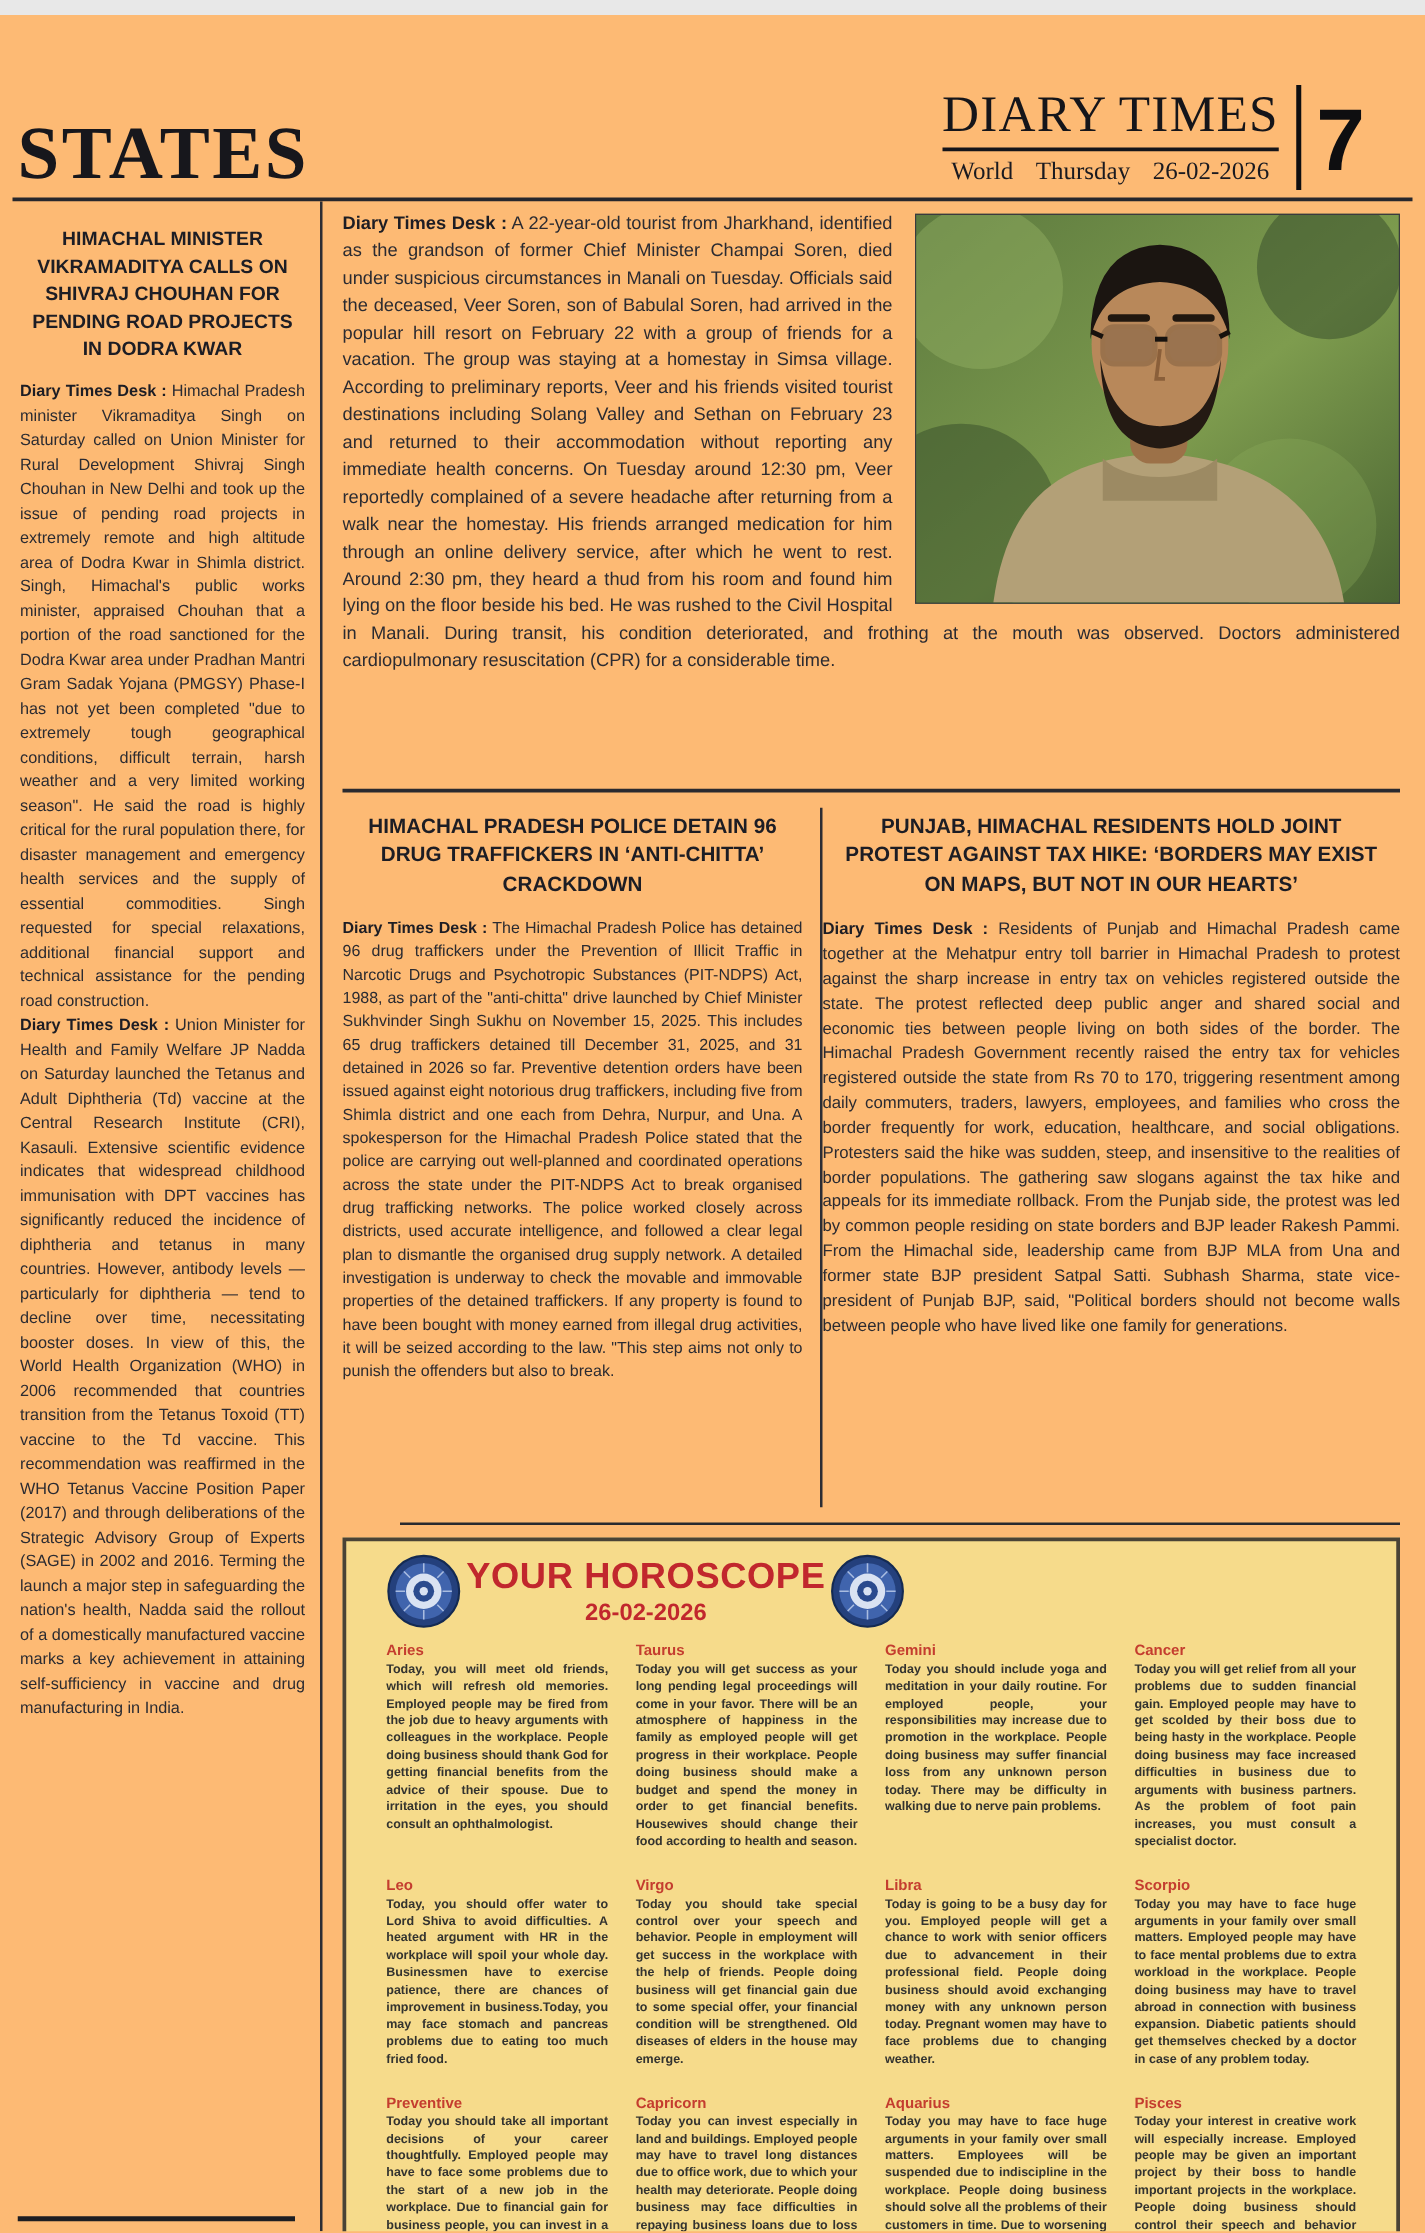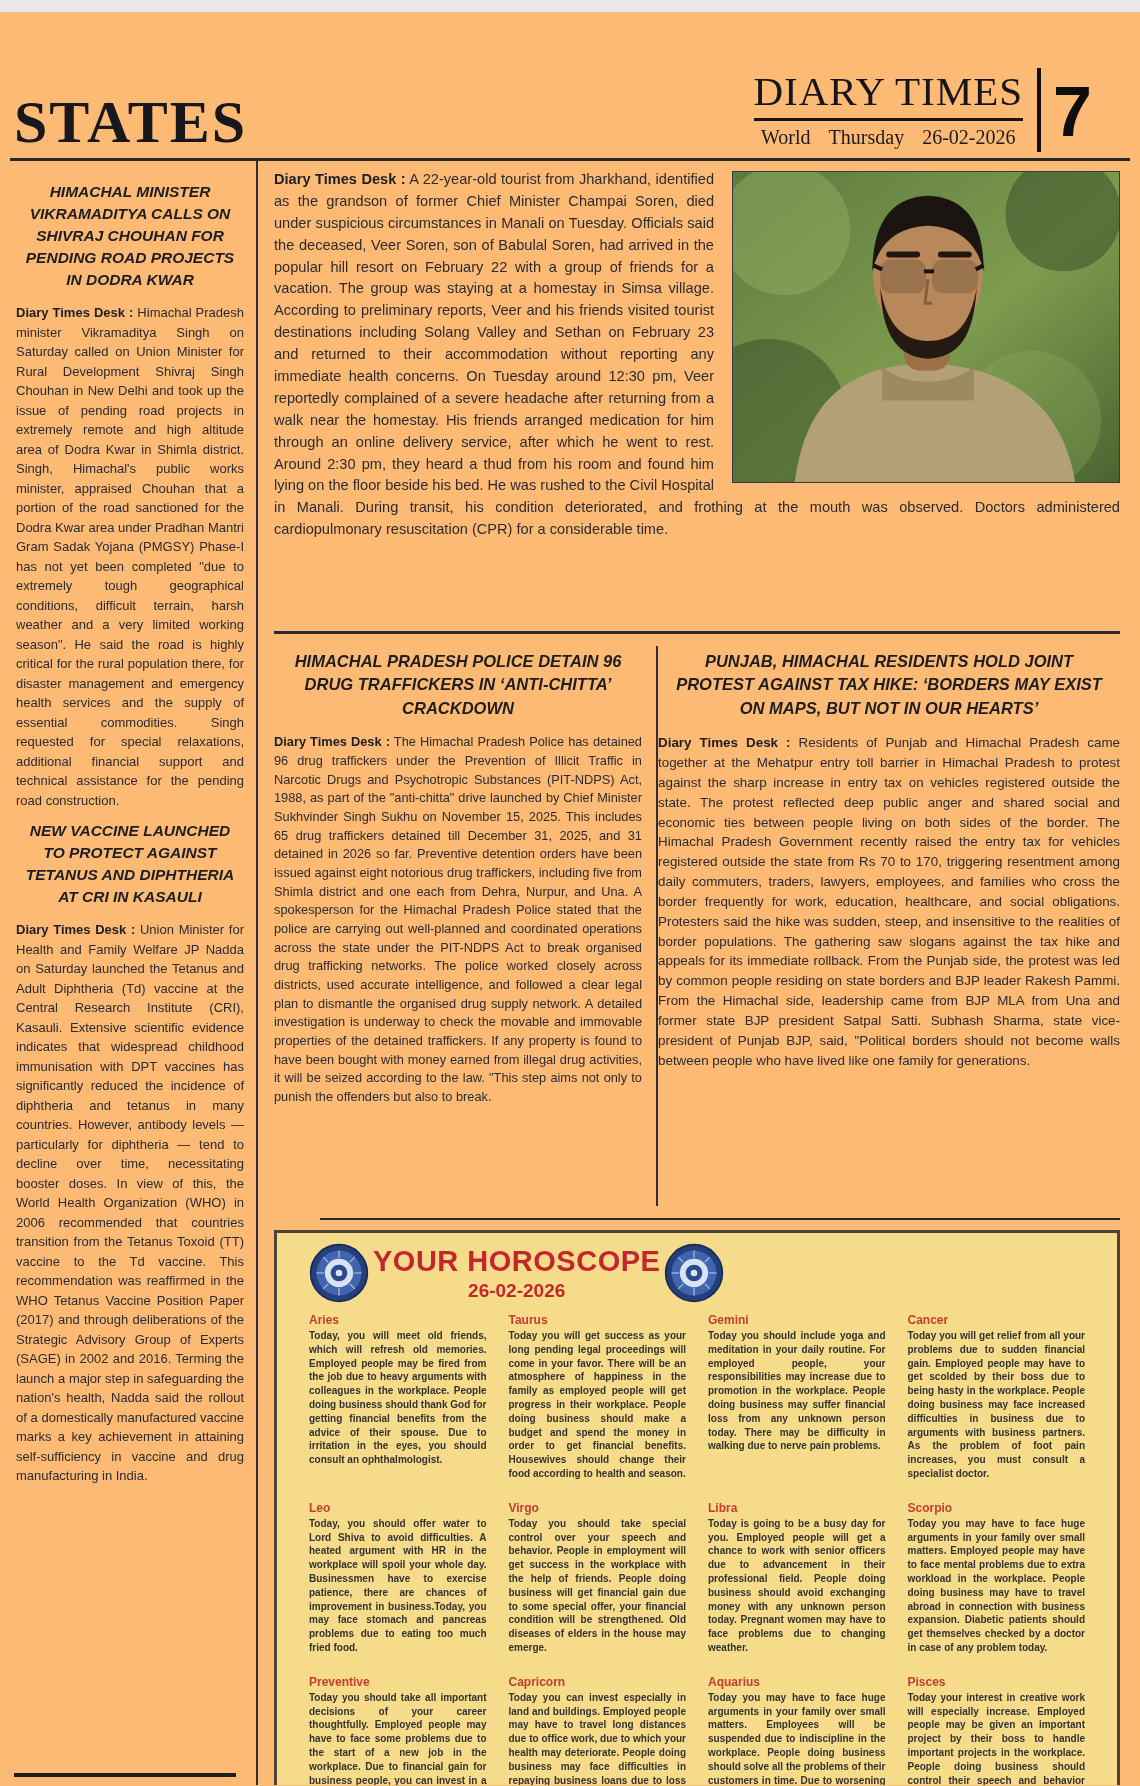--- a/index.html
+++ b/index.html
@@ -37,21 +37,21 @@
   
   .content{ display:flex; height:1624px; overflow:hidden; padding:0 20px 0 14px; box-sizing:border-box; }
   .left-col{
     flex:0 0 244px; border-right:2px solid #2d2d33; padding:10px 12px 0 2px;
     box-sizing:border-box; position:relative; overflow:hidden;
   }
   .left-bottom-rule{ position:absolute; bottom:8px; left:0; width:222px; height:4px; background:#1e1e22; }
   .main-col{ flex:1; padding:8px 0 0 16px; box-sizing:border-box; overflow:hidden; }
 
   
-  h1,h2,h3{ margin:0; color:#1d1d24;font-style:italic; }
+  h1,h2,h3{ margin:0; color:#1d1d24; }
   .hl-left{ font-size:15.5px; line-height:1.42; text-align:center; margin:10px 2px 12px; font-weight:bold; }
   .body-left{ font-size:13px; line-height:1.5; text-align:justify; margin:0; }
   .desk{ font-weight:bold; color:#1d1d24; }
 
   .top-article{ height:452px; overflow:hidden; }
   .hl-main{ font-size:20px; line-height:1.45; text-align:center; margin:6px 26px 12px; font-weight:bold; }
   .top-article-body{ font-size:14.6px; line-height:1.5; text-align:justify; }
   .photo-wrap{
     float:right; width:388px; height:312px; margin:2px 0 10px 18px;
     border:1px solid #3a3a3e; box-sizing:border-box; background:#55703a;
@@ -108,21 +108,20 @@
 
     <aside class="left-col">
       <article>
         <h2 class="hl-left">HIMACHAL MINISTER VIKRAMADITYA CALLS ON SHIVRAJ CHOUHAN FOR PENDING ROAD PROJECTS IN DODRA KWAR</h2>
         <p class="body-left">
           <span class="desk">Diary Times Desk :</span>
           <span>Himachal Pradesh minister Vikramaditya Singh on Saturday called on Union Minister for Rural Development Shivraj Singh Chouhan in New Delhi and took up the issue of pending road projects in extremely remote and high altitude area of Dodra Kwar in Shimla district. Singh, Himachal's public works minister, appraised Chouhan that a portion of the road sanctioned for the Dodra Kwar area under Pradhan Mantri Gram Sadak Yojana (PMGSY) Phase-I has not yet been completed "due to extremely tough geographical conditions, difficult terrain, harsh weather and a very limited working season". He said the road is highly critical for the rural population there, for disaster management and emergency health services and the supply of essential commodities. Singh requested for special relaxations, additional financial support and technical assistance for the pending road construction.</span>
         </p>
       </article>
       <article>
-        <h2 class="hl-left">NEW VACCINE LAUNCHED TO PROTECT AGAINST TETANUS AND DIPHTHERIA AT CRI IN KASAULI</h2>
         <p class="body-left">
           <span class="desk">Diary Times Desk :</span>
           <span>Union Minister for Health and Family Welfare JP Nadda on Saturday launched the Tetanus and Adult Diphtheria (Td) vaccine at the Central Research Institute (CRI), Kasauli. Extensive scientific evidence indicates that widespread childhood immunisation with DPT vaccines has significantly reduced the incidence of diphtheria and tetanus in many countries. However, antibody levels — particularly for diphtheria — tend to decline over time, necessitating booster doses. In view of this, the World Health Organization (WHO) in 2006 recommended that countries transition from the Tetanus Toxoid (TT) vaccine to the Td vaccine. This recommendation was reaffirmed in the WHO Tetanus Vaccine Position Paper (2017) and through deliberations of the Strategic Advisory Group of Experts (SAGE) in 2002 and 2016. Terming the launch a major step in safeguarding the nation's health, Nadda said the rollout of a domestically manufactured vaccine marks a key achievement in attaining self-sufficiency in vaccine and drug manufacturing in India.</span>
         </p>
       </article>
       <div class="left-bottom-rule"></div>
     </aside>
 
     <main class="main-col">
 

